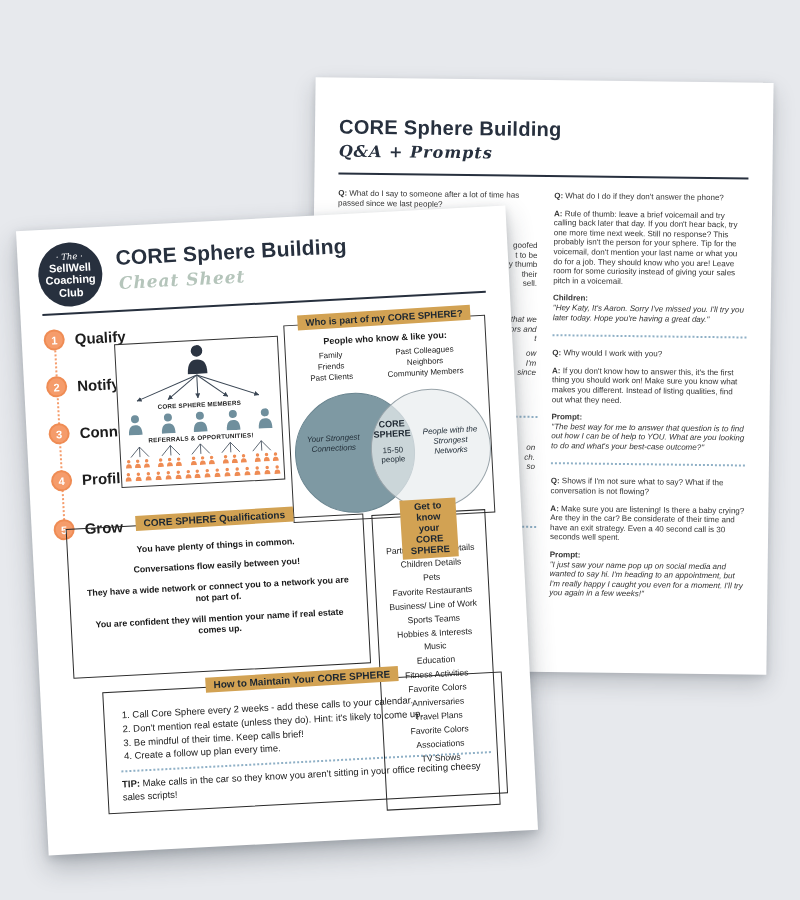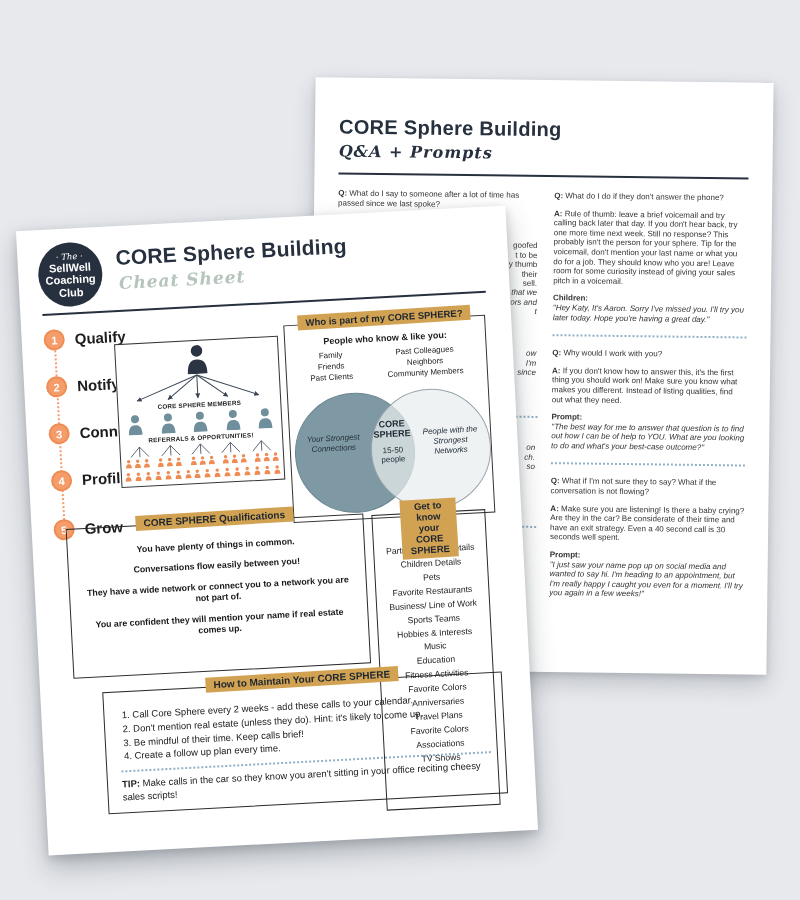--- a/index.html
+++ b/index.html
@@ -101,27 +101,27 @@
 </style>
 </head>
 <body>
 
 <div class="page back-page">
   <div class="bp-title">CORE Sphere Building</div>
   <div class="bp-sub script">Q&amp;A + Prompts</div>
   <hr class="bp-rule">
   <div class="bp-cols">
     <div class="bp-col bp-col-left">
-      <div class="qa-q"><b>Q:</b> <span>What do I say to someone after a lot of time has passed since we last spoke?</span></div>
+      <div class="qa-q"><b>Q:</b> <span>What do I say to someone after a lot of time has passed since we last people?</span></div>
       <div class="frag" style="top:50px;">goofed
 t to be
 y thumb
 their
 sell.</div>
-      <div class="frag i" style="top:97px;">that we
+      <div class="frag i" style="top:124px;">that we
 ors and
 t</div>
       <div class="frag i" style="top:158px;">ow
 I'm
 since</div>
       <hr class="dotsep lsep" style="top:213px;">
       <div class="frag i" style="top:252px;">on
 ch.
 so</div>
       <hr class="dotsep lsep" style="top:323px;">
@@ -134,21 +134,21 @@
         <div class="qa-quote">"Hey Katy, It's Aaron. Sorry I've missed you. I'll try you later today. Hope you're having a great day."</div>
       </div>
       <hr class="dotsep">
       <div class="qa-q"><b>Q:</b> <span>Why would I work with you?</span></div>
       <div class="qa-block"><b>A:</b> <span>If you don't know how to answer this, it's the first thing you should work on! Make sure you know what makes you different. Instead of listing qualities, find out what they need.</span></div>
       <div class="qa-block">
         <b>Prompt:</b>
         <div class="qa-quote">"The best way for me to answer that question is to find out how I can be of help to YOU. What are you looking to do and what's your best-case outcome?"</div>
       </div>
       <hr class="dotsep">
-      <div class="qa-q"><b>Q:</b> <span>What if I'm not sure they to say? What if the conversation is not flowing?</span></div>
+      <div class="qa-q"><b>Q:</b> <span>Shows if I'm not sure what to say? What if the conversation is not flowing?</span></div>
       <div class="qa-block"><b>A:</b> <span>Make sure you are listening! Is there a baby crying? Are they in the car? Be considerate of their time and have an exit strategy. Even a 40 second call is 30 seconds well spent.</span></div>
       <div class="qa-block">
         <b>Prompt:</b>
         <div class="qa-quote">"I just saw your name pop up on social media and wanted to say hi. I'm heading to an appointment, but I'm really happy I caught you even for a moment. I'll try you again in a few weeks!"</div>
       </div>
     </div>
   </div>
 </div>
 
 <div class="page front-page">

